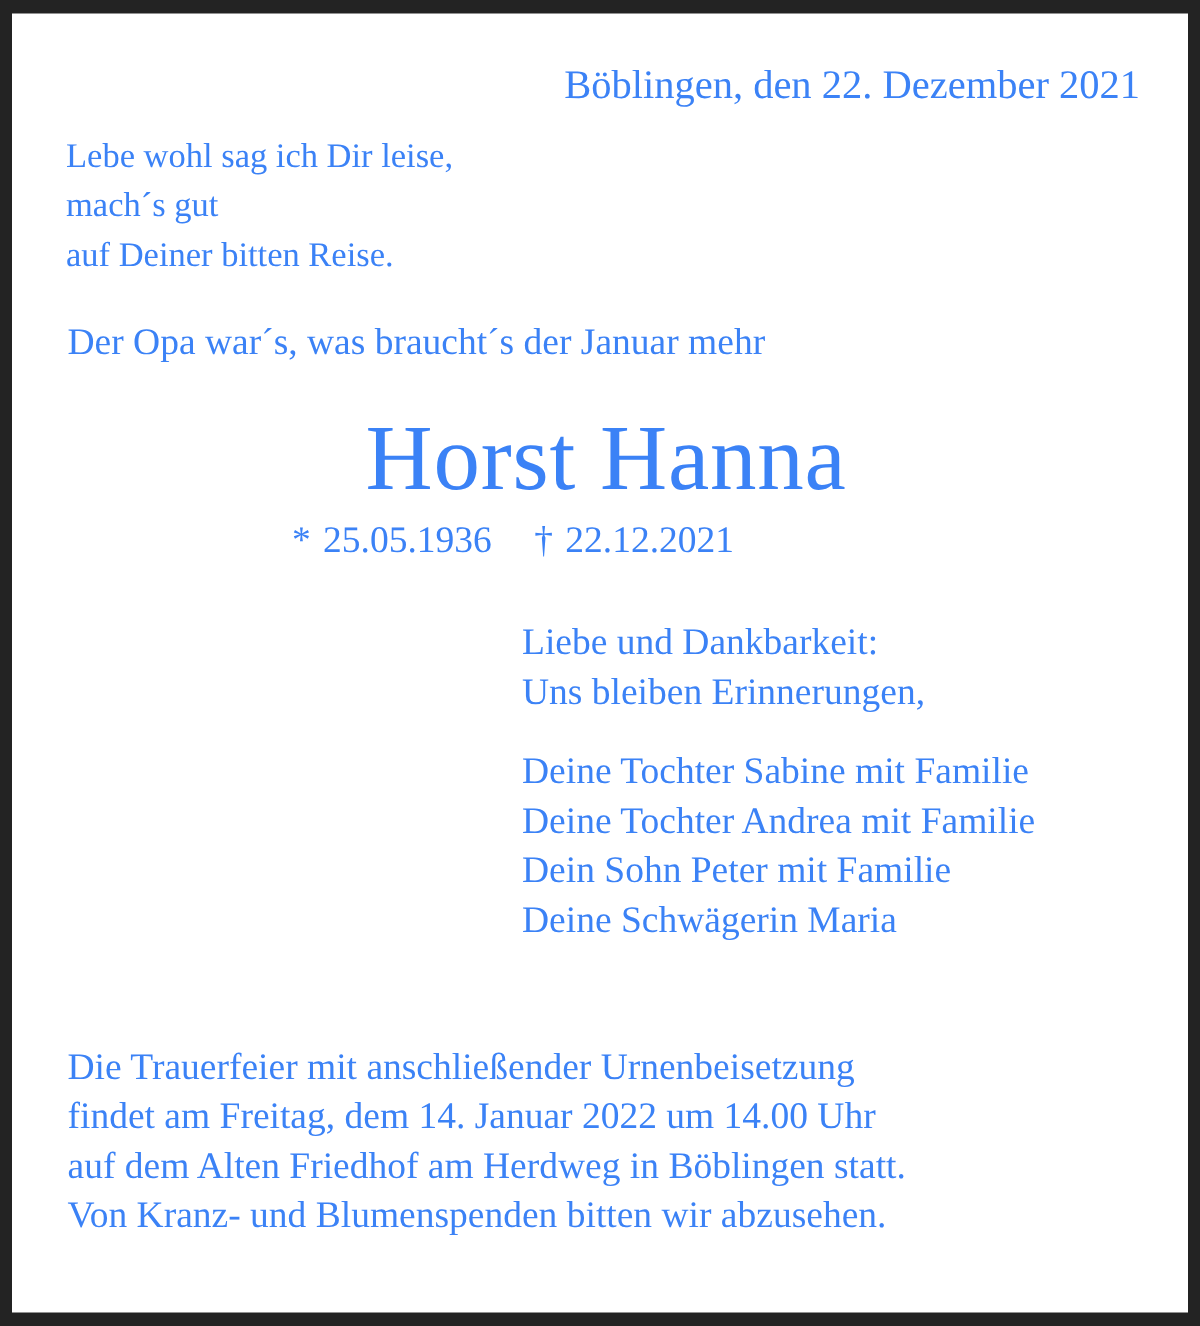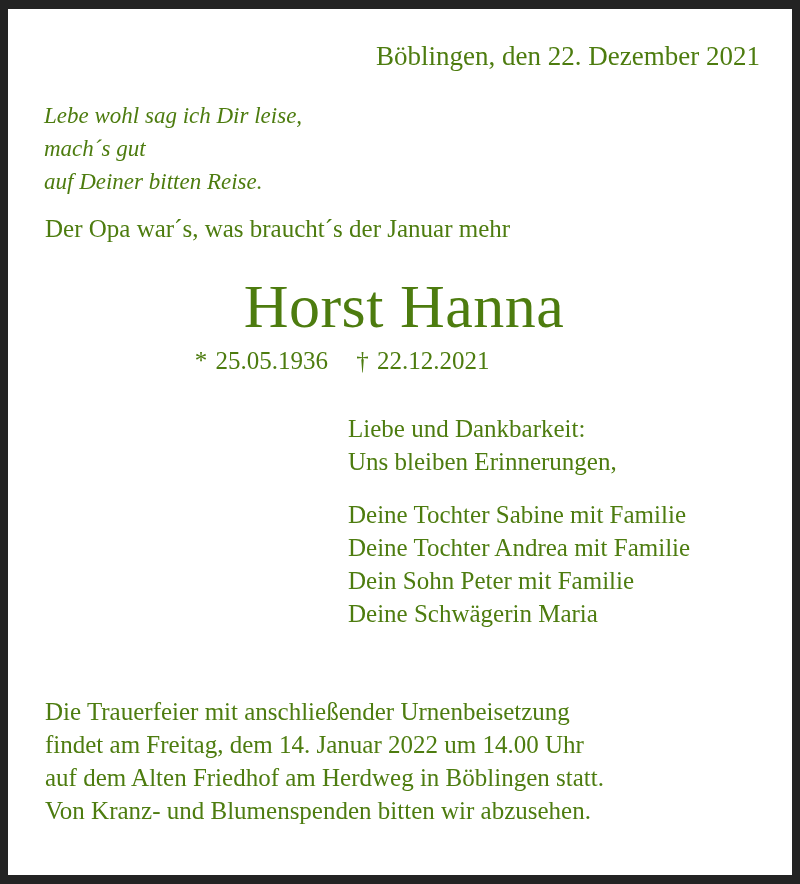--- a/index.html
+++ b/index.html
@@ -1,20 +1,20 @@
 <!DOCTYPE html>
 <html><head>
 <meta charset="utf-8">
 <style>
   html, body { margin:0; padding:0; }
   body { width:800px; height:884px; background:#232323; position:relative; overflow:hidden; }
   .page { position:absolute; left:8px; top:9px; width:784px; height:866px; background:#fff; }
-  .t { position:absolute; color:#4d7c0f; font-family:"Liberation Serif","DejaVu Serif",serif; white-space:nowrap; }
+  .t { position:absolute; color:#3b82f6; font-family:"Liberation Serif","DejaVu Serif",serif; white-space:nowrap; }
   .date { right:32px; top:32px; font-size:27px; }
-  .poem { left:36px; top:78px; font-size:23px; font-style:italic; line-height:33px;margin-top:12px; }
+  .poem { left:36px; top:78px; font-size:23px; line-height:33px; }
   .poem div { white-space:nowrap; }
   .opa { left:37px; top:206px; font-size:25px; }
   .name { left:0; width:792px; text-align:center; top:262px; font-size:62px; letter-spacing:0.5px; }
   .dates { left:0; width:668px; text-align:center; top:338px; font-size:25px; word-spacing:2px; }
   .dates span { margin:0 10px; }
   .memo { left:340px; top:403px; font-size:25px; line-height:33px; }
   .family { left:340px; top:489px; font-size:25px; line-height:33px; }
   .funeral { left:37px; top:686px; font-size:25px; line-height:33px; }
 </style>
 </head>

